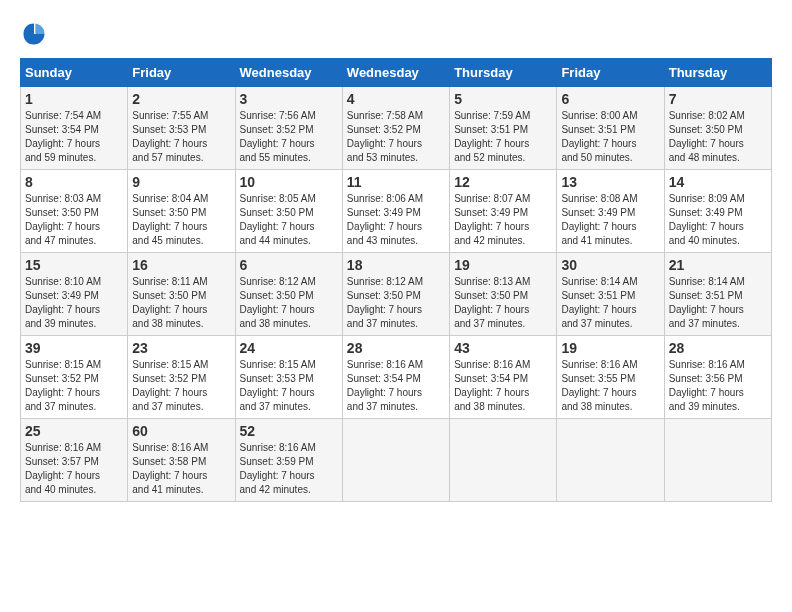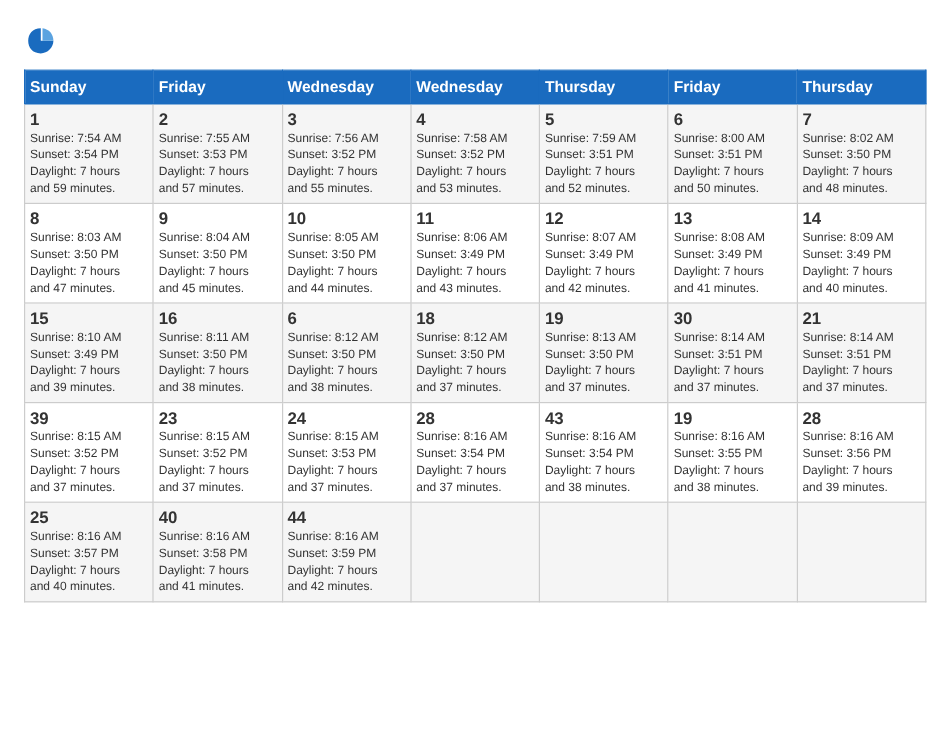--- a/index.html
+++ b/index.html
@@ -151,21 +151,21 @@
         <td><span class="day-num">39</span><span class="day-info">Sunrise: 8:15 AM<br>Sunset: 3:52 PM<br>Daylight: 7 hours<br>and 37 minutes.</span></td>
         <td><span class="day-num">23</span><span class="day-info">Sunrise: 8:15 AM<br>Sunset: 3:52 PM<br>Daylight: 7 hours<br>and 37 minutes.</span></td>
         <td><span class="day-num">24</span><span class="day-info">Sunrise: 8:15 AM<br>Sunset: 3:53 PM<br>Daylight: 7 hours<br>and 37 minutes.</span></td>
         <td><span class="day-num">28</span><span class="day-info">Sunrise: 8:16 AM<br>Sunset: 3:54 PM<br>Daylight: 7 hours<br>and 37 minutes.</span></td>
         <td><span class="day-num">43</span><span class="day-info">Sunrise: 8:16 AM<br>Sunset: 3:54 PM<br>Daylight: 7 hours<br>and 38 minutes.</span></td>
         <td><span class="day-num">19</span><span class="day-info">Sunrise: 8:16 AM<br>Sunset: 3:55 PM<br>Daylight: 7 hours<br>and 38 minutes.</span></td>
         <td><span class="day-num">28</span><span class="day-info">Sunrise: 8:16 AM<br>Sunset: 3:56 PM<br>Daylight: 7 hours<br>and 39 minutes.</span></td>
       </tr>
       <tr>
         <td><span class="day-num">25</span><span class="day-info">Sunrise: 8:16 AM<br>Sunset: 3:57 PM<br>Daylight: 7 hours<br>and 40 minutes.</span></td>
-        <td><span class="day-num">40</span><span class="day-info">Sunrise: 8:16 AM<br>Sunset: 3:58 PM<br>Daylight: 7 hours<br>and 41 minutes.</span></td>
-        <td><span class="day-num">44</span><span class="day-info">Sunrise: 8:16 AM<br>Sunset: 3:59 PM<br>Daylight: 7 hours<br>and 42 minutes.</span></td>
+        <td><span class="day-num">60</span><span class="day-info">Sunrise: 8:16 AM<br>Sunset: 3:58 PM<br>Daylight: 7 hours<br>and 41 minutes.</span></td>
+        <td><span class="day-num">52</span><span class="day-info">Sunrise: 8:16 AM<br>Sunset: 3:59 PM<br>Daylight: 7 hours<br>and 42 minutes.</span></td>
         <td class="empty"></td>
         <td class="empty"></td>
         <td class="empty"></td>
         <td class="empty"></td>
       </tr>
     </tbody>
 </table>
 
 </body></html>

